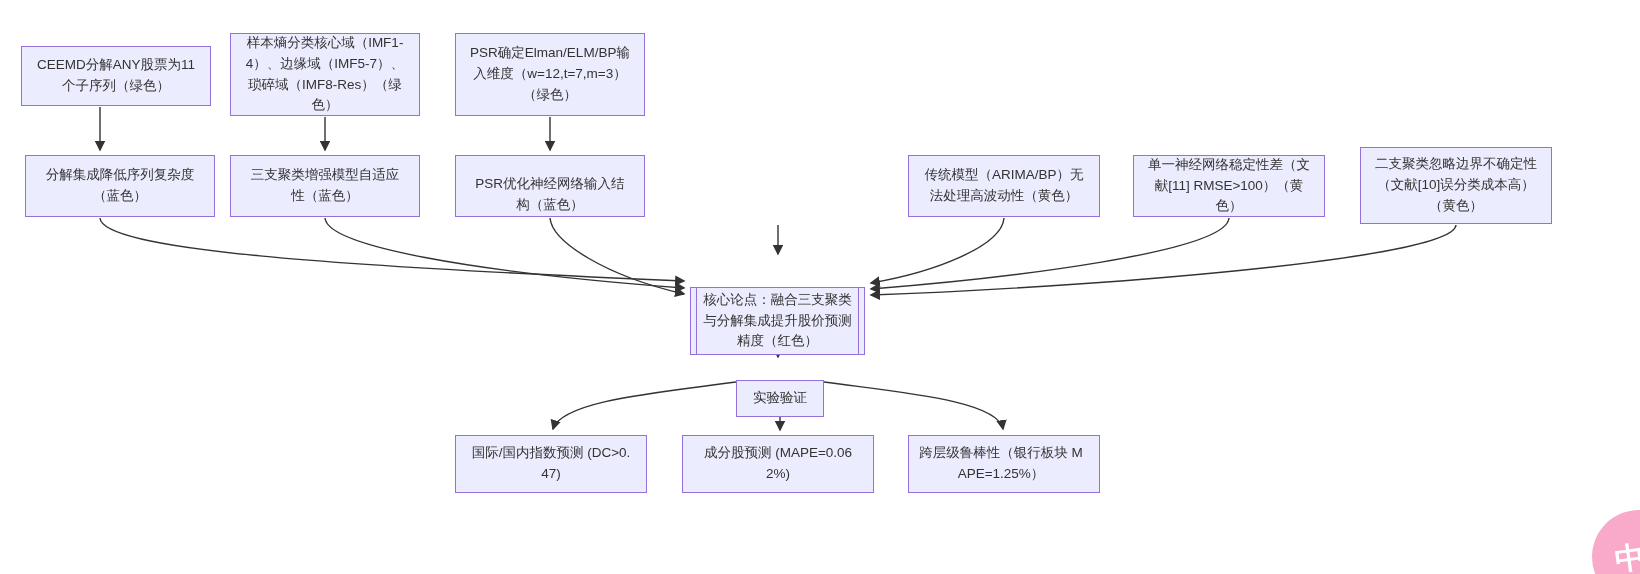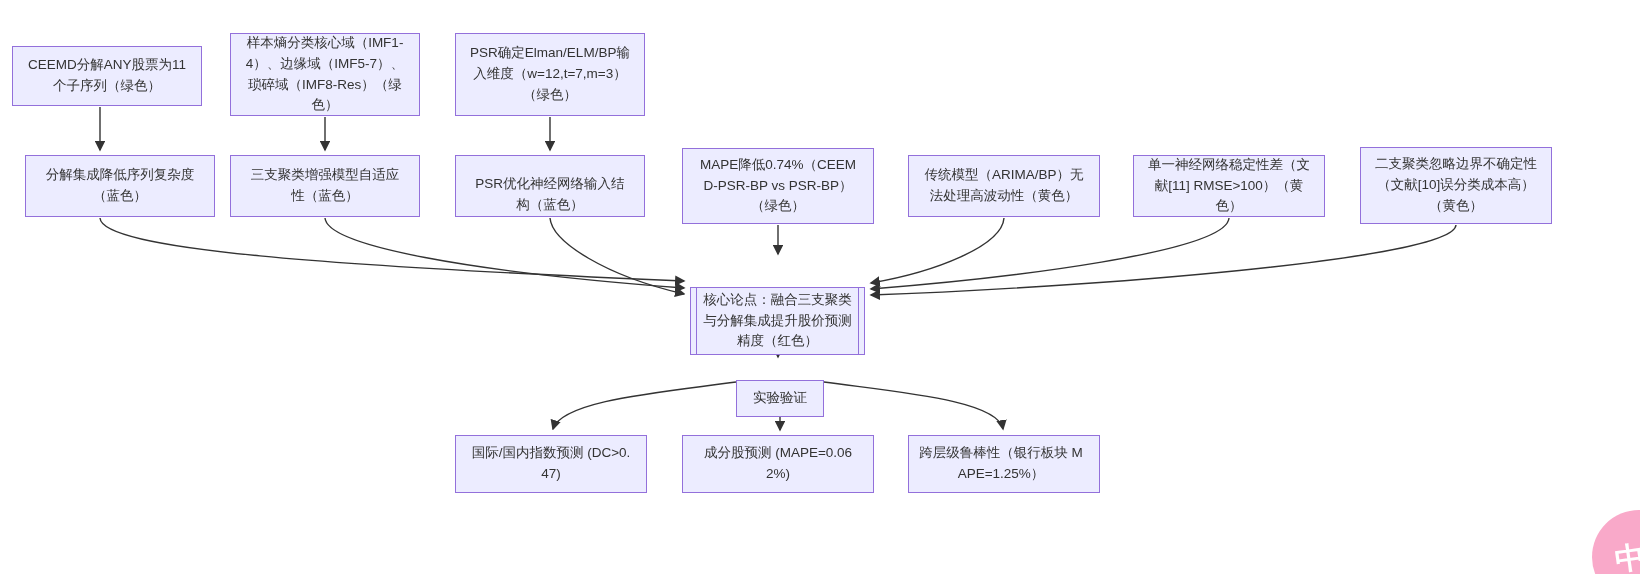--- a/index.html
+++ b/index.html
@@ -57,41 +57,38 @@
     <path class="edge" d="M778,225 L778,254" marker-end="url(#arrow)"></path>
     <path class="edge" d="M1004,218 C1002,246 935,272 871,283" marker-end="url(#arrow)"></path>
     <path class="edge" d="M1229,218 C1227,252 1010,278 871,289" marker-end="url(#arrow)"></path>
     <path class="edge" d="M1456,225 C1454,260 1075,288 871,295" marker-end="url(#arrow)"></path>
     <path class="edge" d="M778,328 L778,357" marker-end="url(#arrow)"></path>
     <path class="edge" d="M736,382 C664,392 562,400 553,429" marker-end="url(#arrow)"></path>
     <path class="edge" d="M780,400 L780,430" marker-end="url(#arrow)"></path>
     <path class="edge" d="M824,382 C896,392 998,400 1003,429" marker-end="url(#arrow)"></path>
   </svg>
 
-  <div class="node" style="left:12px;top:46px;width:190px;height:60px;">
+  <div class="node" style="left:21px;top:46px;width:190px;height:60px;">
     <span class="node-label">CEEMD分解ANY股票为11个子序列（绿色）</span>
   </div>
   <div class="node" style="left:230px;top:33px;width:190px;height:83px;">
     <span class="node-label">样本熵分类核心域（IMF1-4）、边缘域（IMF5-7）、琐碎域（IMF8-Res）（绿色）</span>
   </div>
   <div class="node" style="left:455px;top:33px;width:190px;height:83px;">
     <span class="node-label">PSR确定Elman/ELM/BP输入维度（w=12,t=7,m=3）（绿色）</span>
   </div>
 
   <div class="node" style="left:5px;top:155px;width:190px;height:62px;margin-left:20px;">
     <span class="node-label">分解集成降低序列复杂度（蓝色）</span>
   </div>
   <div class="node" style="left:230px;top:155px;width:190px;height:62px;">
     <span class="node-label">三支聚类增强模型自适应性（蓝色）</span>
   </div>
   <div class="node" style="left:455px;top:155px;width:190px;height:62px;align-items:flex-end;">
     <span class="node-label">PSR优化神经网络输入结构（蓝色）</span>
-  </div>
-  <div class="node" style="left:682px;top:148px;width:192px;height:76px;">
-    <span class="node-label">MAPE降低0.74%（CEEMD-PSR-BP vs PSR-BP）（绿色）</span>
   </div>
   <div class="node" style="left:908px;top:155px;width:192px;height:62px;">
     <span class="node-label">传统模型（ARIMA/BP）无法处理高波动性（黄色）</span>
   </div>
   <div class="node" style="left:1133px;top:155px;width:192px;height:62px;">
     <span class="node-label">单一神经网络稳定性差（文献[11] RMSE&gt;100）（黄色）</span>
   </div>
   <div class="node" style="left:1360px;top:147px;width:192px;height:77px;">
     <span class="node-label">二支聚类忽略边界不确定性（文献[10]误分类成本高）（黄色）</span>
   </div>

